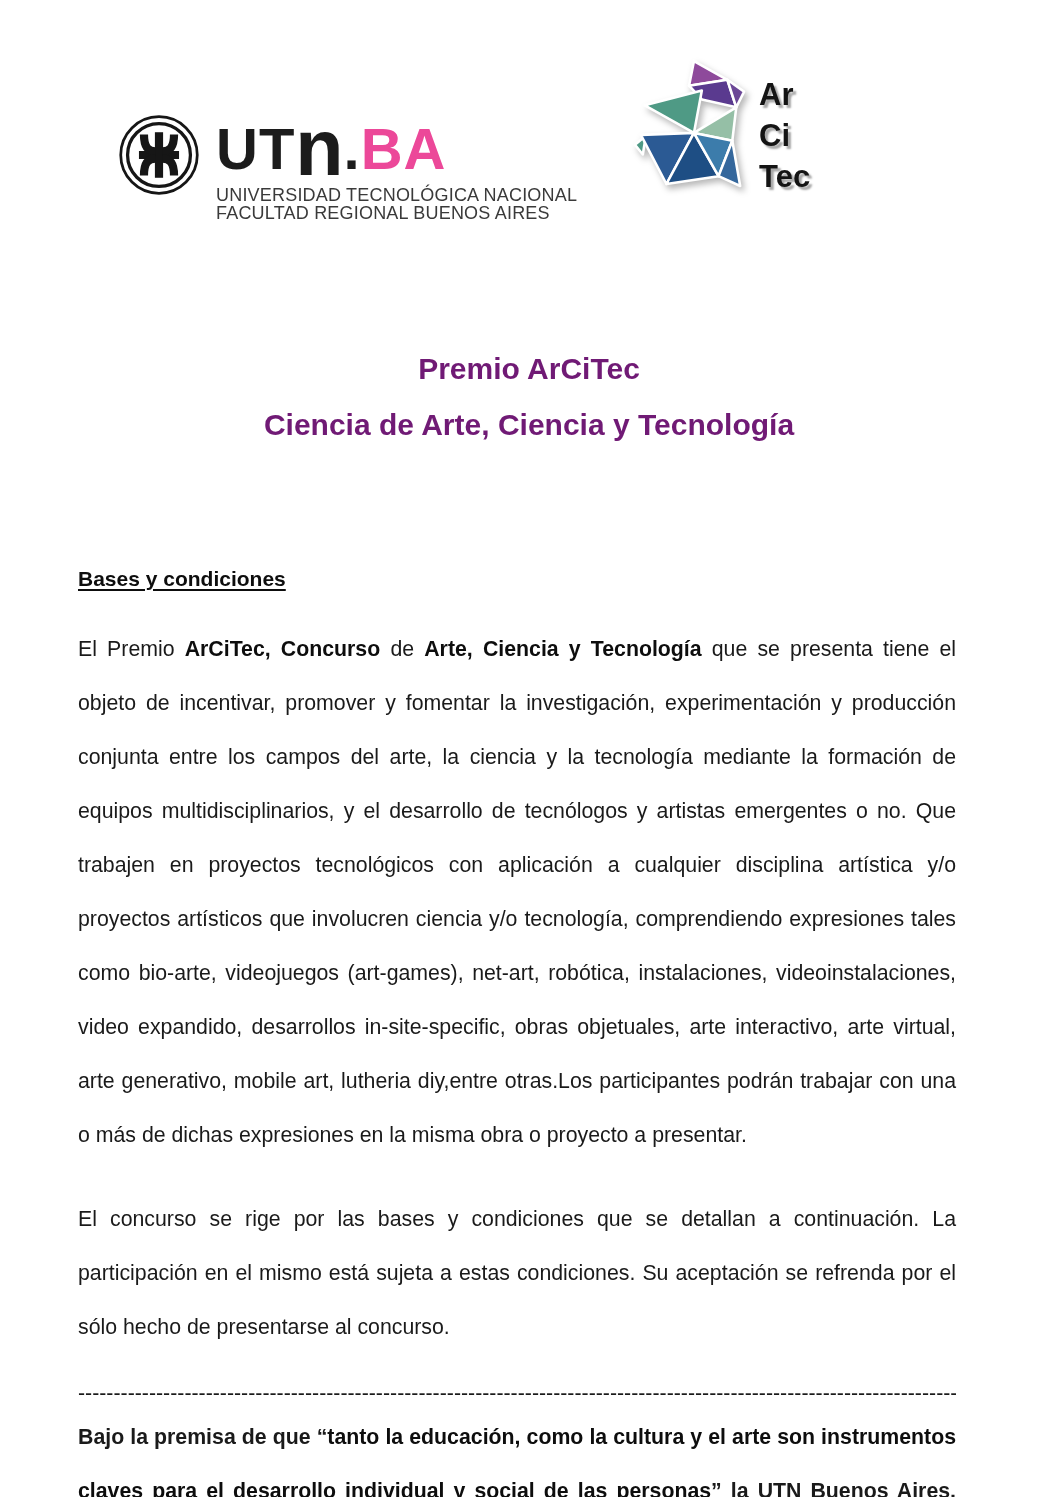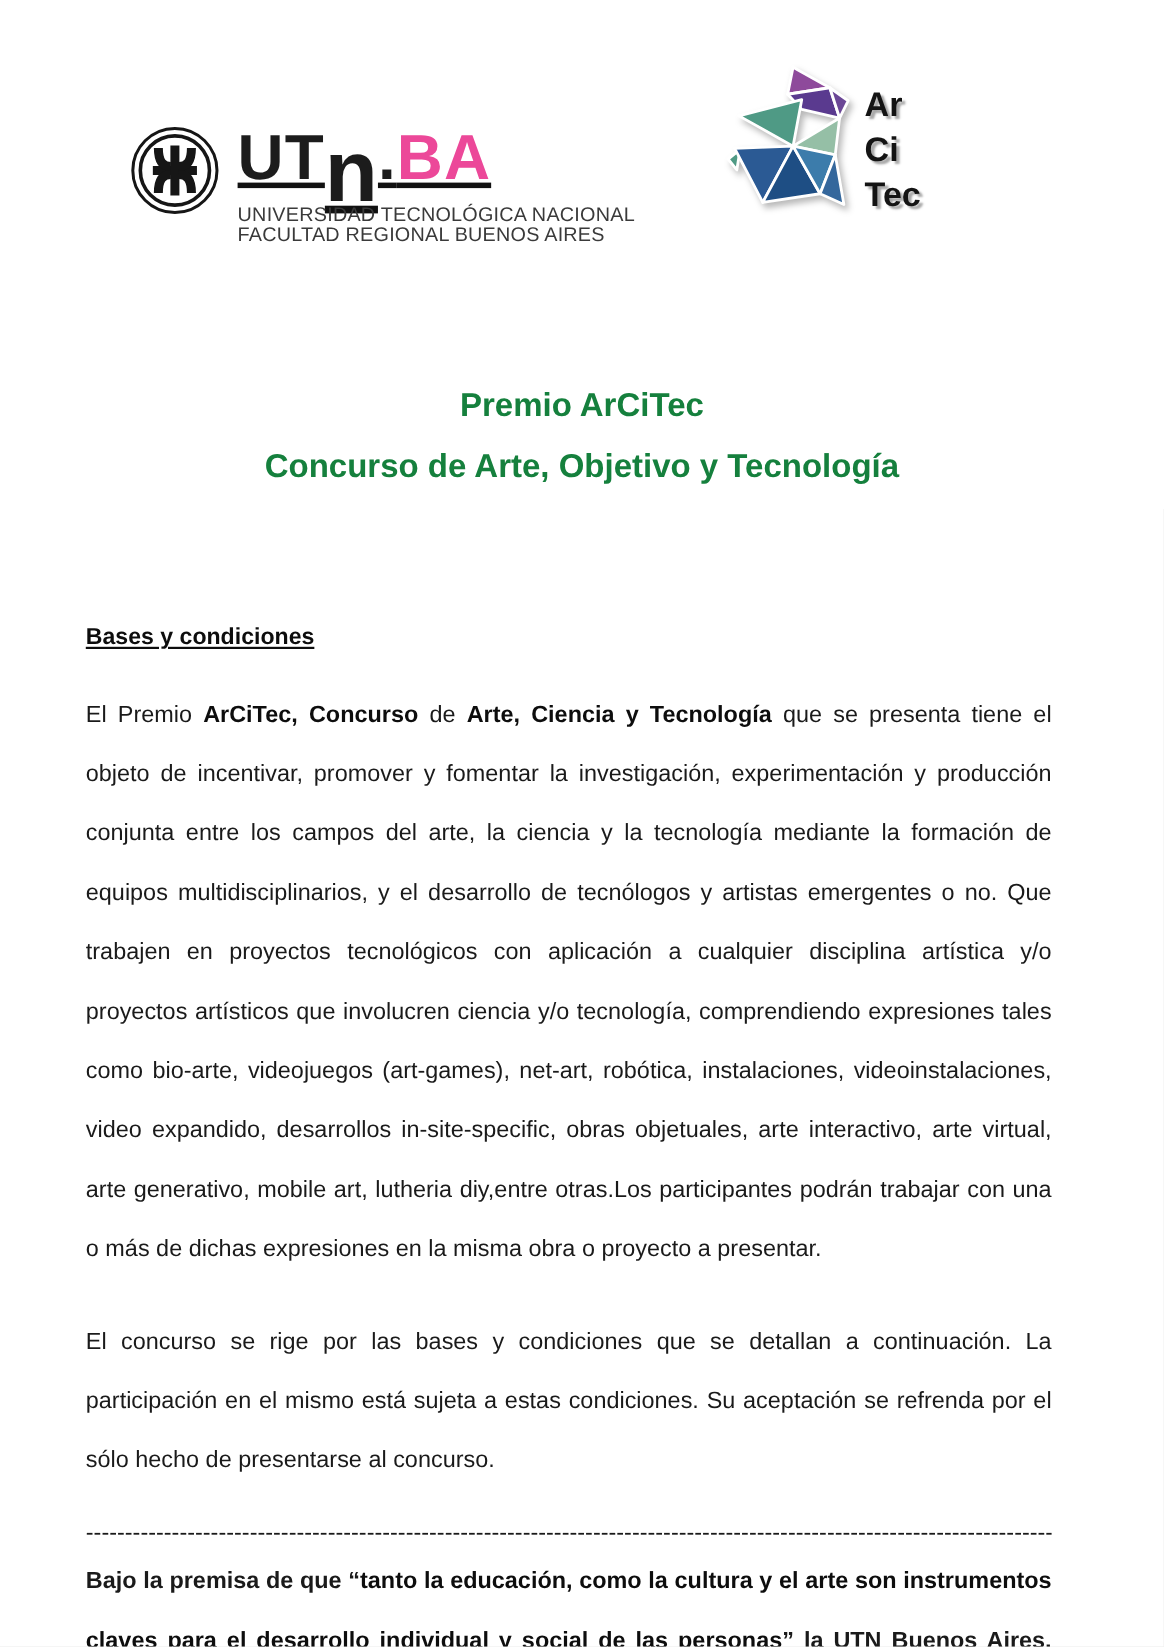--- a/index.html
+++ b/index.html
@@ -13,41 +13,41 @@
     font-family: "Liberation Sans", sans-serif;
     color: #111;
     overflow: hidden;
   }
 
   
   .utn-logo { position: absolute; left: 118px; top: 110px; display: flex; align-items: flex-start; }
   .utn-emblem { width: 82px; height: 82px; margin-top: 4px; }
   .utn-textcol { margin-left: 16px; width: 226px; }
   .utn-wordmark {
-    display: flex; align-items: flex-start; justify-content: flex-start;
-    height: 76px; font-weight: bold; letter-spacing: 1px; white-space: nowrap; text-decoration: underline;
+    display: flex; align-items: center; justify-content: flex-start;
+    height: 76px; font-weight: bold; letter-spacing: 1px; white-space: nowrap;
   }
   .utn-wordmark .wm-black { font-size: 58px; color: #1c1c1c; }
   .utn-wordmark .wm-n { font-size: 79px; color: #1c1c1c; letter-spacing: 0; }
   .utn-wordmark .wm-dot { font-size: 58px; color: #1c1c1c; }
   .utn-wordmark .wm-red { font-size: 58px; color: #ec4899; }
   .utn-sub { text-align: center; font-size: 18px; line-height: 18px; color: #3a3a3a; letter-spacing: 0.2px; white-space: nowrap; }
 
   
-  .arcitec-logo { position: absolute; left: 660px; top: 56px; display: flex; }
+  .arcitec-logo { position: absolute; left: 633px; top: 56px; display: flex; }
   .arcitec-emblem { width: 118px; height: 140px; filter: drop-shadow(3px 4px 3px rgba(0,0,0,0.28)); }
   .arcitec-textcol {
     margin-left: 8px; margin-top: 18px;
     font-weight: bold; font-size: 31px; line-height: 41px; color: #141414;
     text-shadow: 3px 3px 2px rgba(0,0,0,0.35);
   }
 
   
   .title-block { position: absolute; left: 0; top: 341px; width: 100%; text-align: center; }
-  .title-line { font-size: 30px; font-weight: bold; line-height: 56px; color: #15803d; }
+  .title-line { font-size: 30px; font-weight: bold; line-height: 56px; color: #701a75; }
 
   
   .content { position: absolute; left: 78px; top: 566px; width: 878px; }
   .sec-heading {
     font-size: 21px; font-weight: bold; line-height: 26px;
     text-decoration: underline; text-underline-offset: 3px; text-decoration-thickness: 2px;
     color: #0d0d0d;
   }
   .para {
     font-size: 21.3px; line-height: 54px; text-align: justify; color: #1a1a1a;
@@ -109,21 +109,21 @@
     </svg>
     <div class="arcitec-textcol">
       <div>Ar</div>
       <div>Ci</div>
       <div>Tec</div>
     </div>
   </div>
 
   <div class="title-block">
     <div class="title-line">Premio ArCiTec</div>
-    <div class="title-line">Concurso de Arte, Objetivo y Tecnología</div>
+    <div class="title-line">Ciencia de Arte, Ciencia y Tecnología</div>
   </div>
 
   <div class="content">
     <div class="sec-heading">Bases y condiciones</div>
     <div class="para p1"><span>El Premio </span><b>ArCiTec, Concurso</b><span> de </span><b>Arte, Ciencia y Tecnología</b><span> que se presenta tiene el objeto de incentivar, promover y fomentar la investigación, experimentación y producción conjunta entre los campos del arte, la ciencia y la tecnología mediante la formación de equipos multidisciplinarios, y el desarrollo de tecnólogos y artistas emergentes o no. Que trabajen en proyectos tecnológicos con aplicación a cualquier disciplina artística y/o proyectos artísticos que involucren ciencia y/o tecnología, comprendiendo expresiones tales como bio-arte, videojuegos (art-games), net-art, robótica, instalaciones, videoinstalaciones, video expandido, desarrollos in-site-specific, obras objetuales, arte interactivo, arte virtual, arte generativo, mobile art,  lutheria diy,entre otras.Los participantes podrán trabajar con una o más de dichas expresiones en la misma obra o proyecto a presentar.</span></div>
     <div class="para p2"><span>El concurso se rige por las bases y condiciones que se detallan a continuación. La participación en el mismo está sujeta a estas condiciones. Su aceptación se refrenda por el sólo hecho de presentarse al concurso.</span></div>
     <div class="dashed-sep">-----------------------------------------------------------------------------------------------------------------------------</div>
     <div class="para p3"><span>Bajo la premisa de que “</span><b>tanto la educación, como la cultura y el arte son instrumentos claves para el desarrollo individual y social de las personas</b><span>” la UTN Buenos Aires, que cuenta con un amplio programa cultural, impulsa la realización de este concurso convocando</span></div>
   </div>
 

